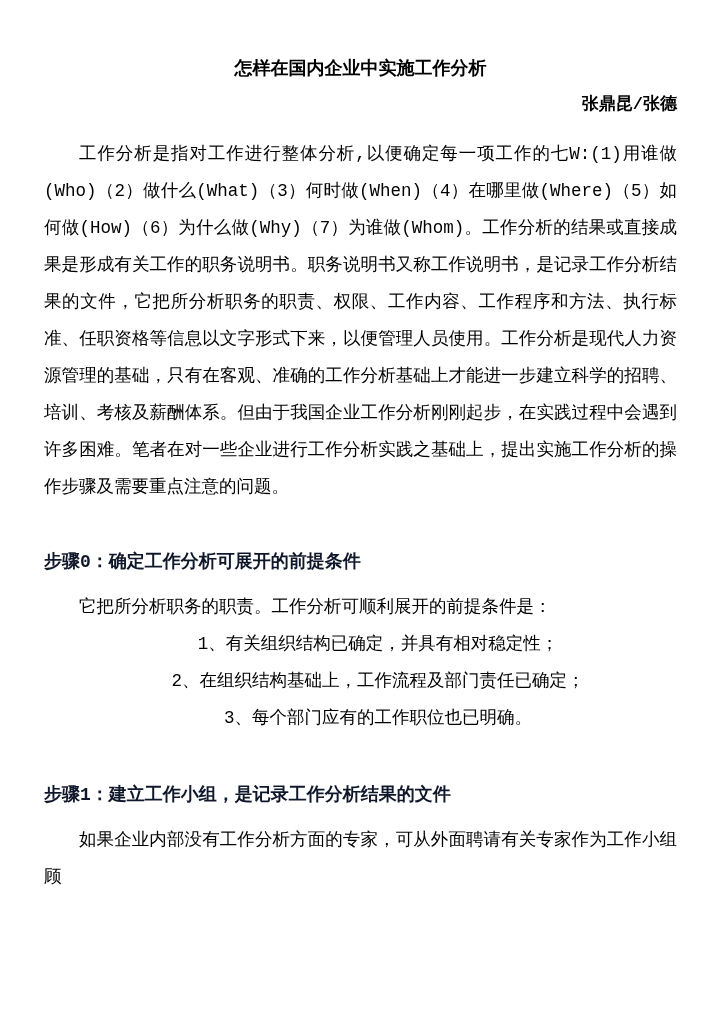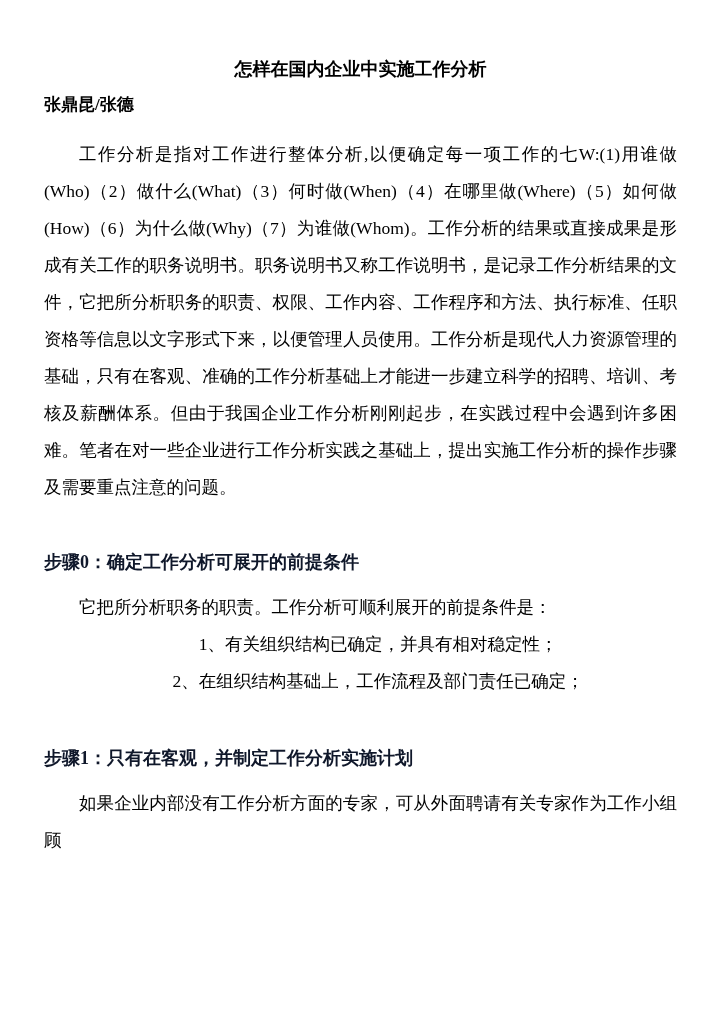--- a/index.html
+++ b/index.html
@@ -9,36 +9,36 @@
   }
   .page {
     position: relative;
     width: 721px;
     height: 1020px;
     margin: 0 auto;
     background: #ffffff;
     box-sizing: border-box;
     padding: 50px 44px 0 44px;
     overflow: hidden;
-    font-family: Liberation Serif, serif;
+    font-family: Liberation Mono, monospace;
     color: #000000;
   }
   .doc-title {
     margin: 8px 0 0 0;
     font-size: 18px;
     line-height: 22px;
     font-weight: bold;
     text-align: center;
   }
   .doc-author {
     margin: 14px 0 16px 0;
     font-size: 17px;
     line-height: 22px;
     font-weight: bold;
-    text-align: left;
+    text-align: right;
   }
   .body-para {
     margin: 0;
     font-size: 17.5px;
     line-height: 37px;
     text-indent: 2em;
     text-align: justify;
     text-justify: inter-character;
   }
   .intro-para {
@@ -74,19 +74,20 @@
   <p class="body-para intro-para">工作分析是指对工作进行整体分析,以便确定每一项工作的七W:(1)用谁做(Who)（2）做什么(What)（3）何时做(When)（4）在哪里做(Where)（5）如何做(How)（6）为什么做(Why)（7）为谁做(Whom)。工作分析的结果或直接成果是形成有关工作的职务说明书。职务说明书又称工作说明书，是记录工作分析结果的文件，它把所分析职务的职责、权限、工作内容、工作程序和方法、执行标准、任职资格等信息以文字形式下来，以便管理人员使用。工作分析是现代人力资源管理的基础，只有在客观、准确的工作分析基础上才能进一步建立科学的招聘、培训、考核及薪酬体系。但由于我国企业工作分析刚刚起步，在实践过程中会遇到许多困难。笔者在对一些企业进行工作分析实践之基础上，提出实施工作分析的操作步骤及需要重点注意的问题。</p>
 
   <h2 class="step-heading">步骤0：确定工作分析可展开的前提条件</h2>
 
   <p class="body-para">它把所分析职务的职责。工作分析可顺利展开的前提条件是：</p>
 
   <p class="list-line">1、有关组织结构已确定，并具有相对稳定性；</p>
 
   <p class="list-line">2、在组织结构基础上，工作流程及部门责任已确定；</p>
 
+  <p class="list-line">3、每个部门应有的工作职位也已明确。</p>
 
 
-  <h2 class="step-heading step-heading-1">步骤1：只有在客观，并制定工作分析实施计划</h2>
+  <h2 class="step-heading step-heading-1">步骤1：建立工作小组，是记录工作分析结果的文件</h2>
 
   <p class="body-para">如果企业内部没有工作分析方面的专家，可从外面聘请有关专家作为工作小组顾</p>
 
 </div>
 
 </body></html>

